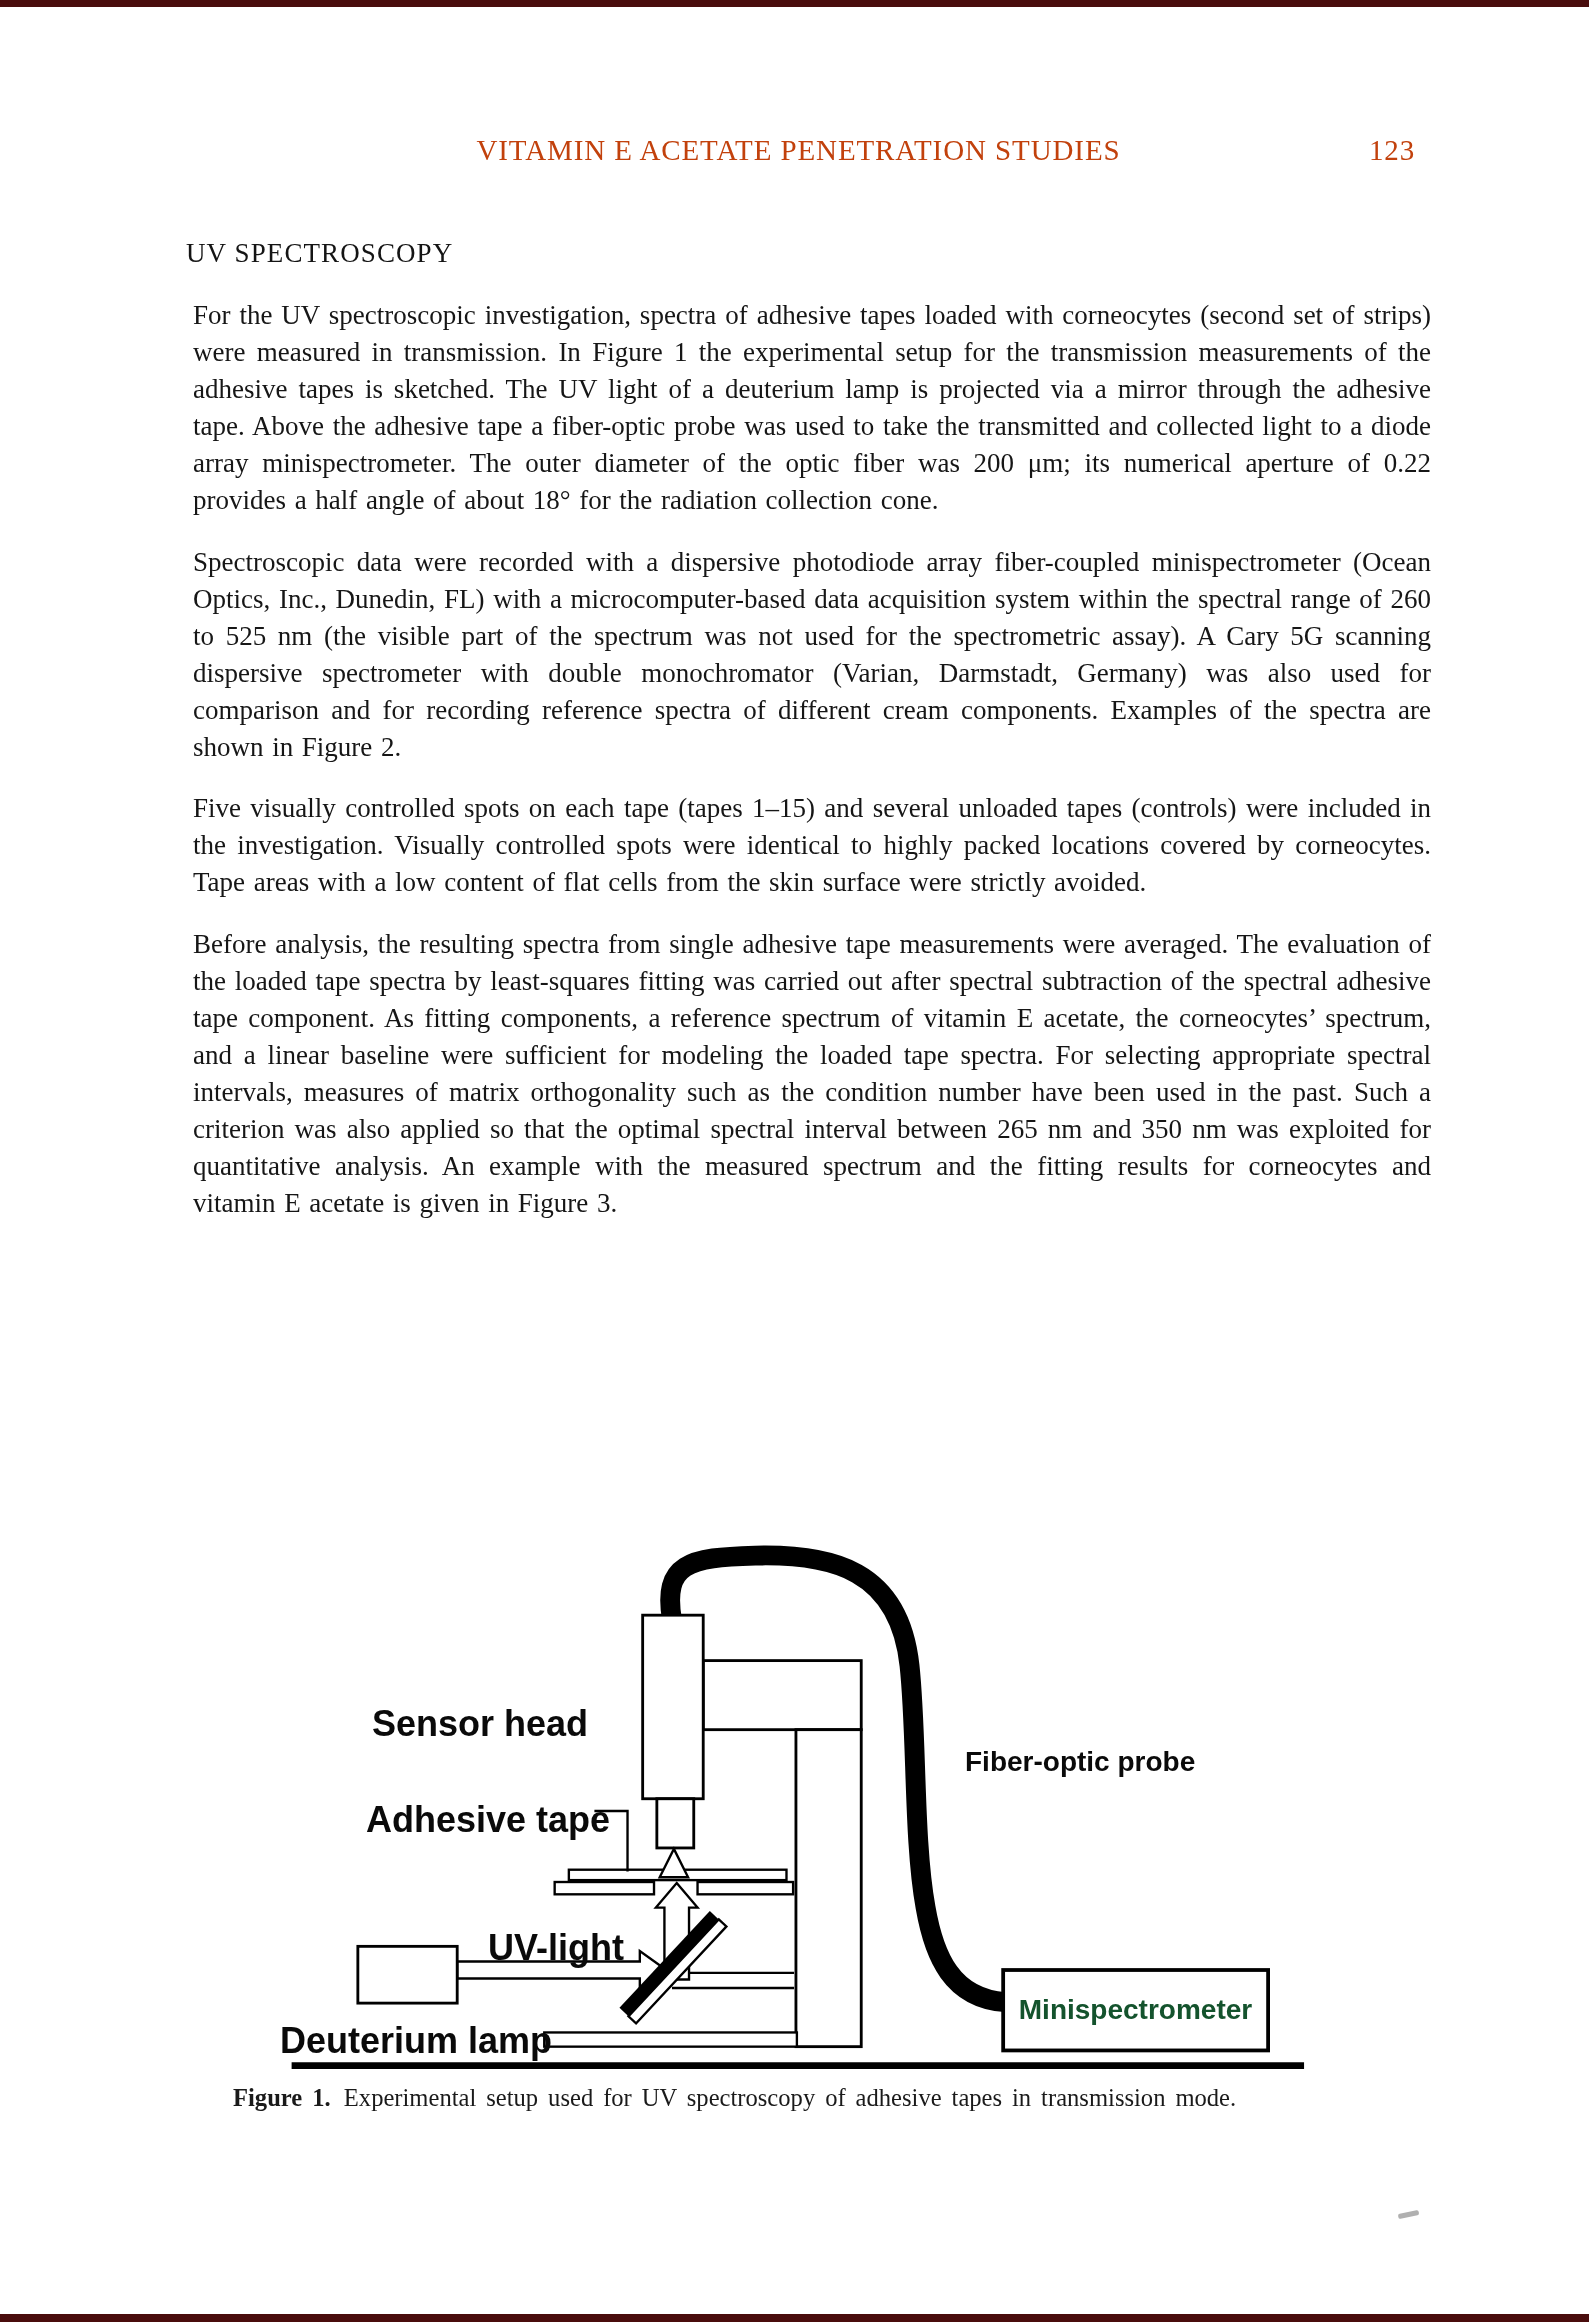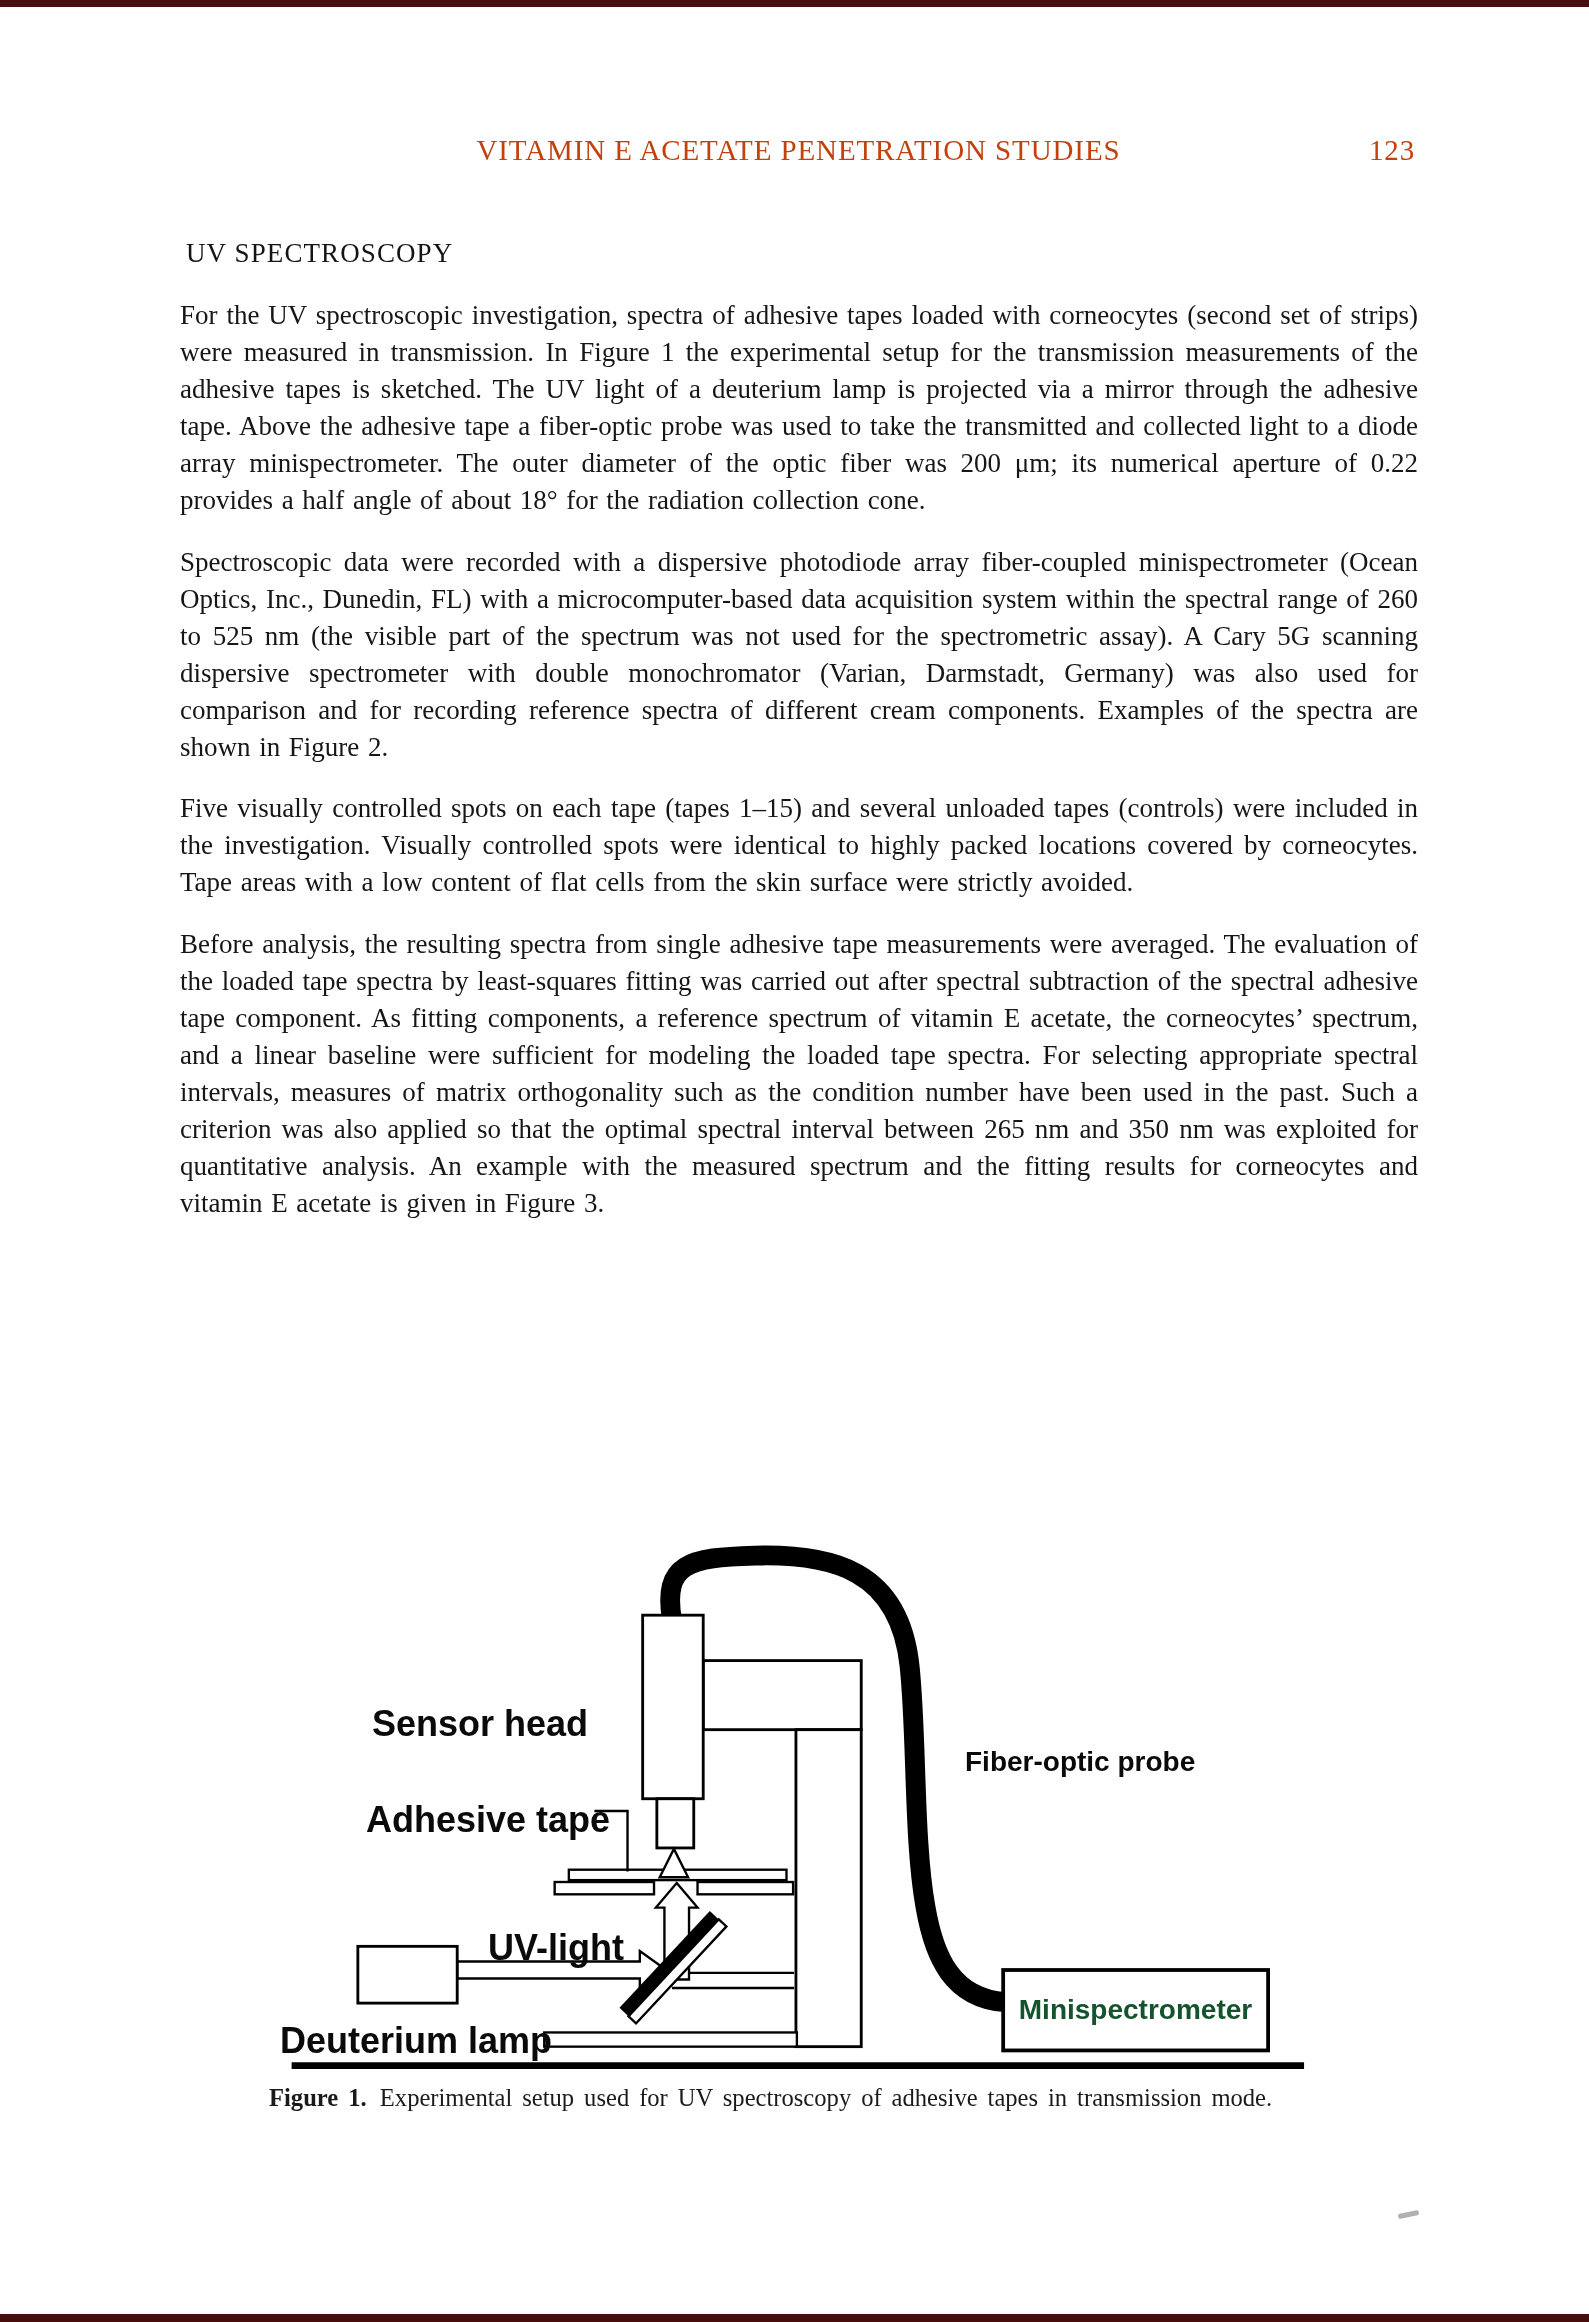--- a/index.html
+++ b/index.html
@@ -18,21 +18,21 @@
   }
   #running-head .title { display:block; text-align:center; }
   #running-head .pagenum { position:absolute; right:1.9px; top:0;text-align:center; }
 
   #section-heading {
     position:absolute; top:238px; left:186px;
     font-size:27px; letter-spacing:1.1px; color:#141414;
   }
 
   #body-text {
-    position:absolute; top:297px; left:180px; width:1238px;
+    position:absolute; top:297px; left:193px; width:1238px;
     font-size:27px; line-height:37px; text-align:justify;
     word-spacing:1.9px; color:#161616;
   }
   #body-text p { margin:0 0 24.6px 0; }
 
   
   #figure-svg { position:absolute; left:0; top:0; width:1590px; height:2322px; }
   .fig-label {
     position:absolute; font-family:"Liberation Sans", sans-serif;
     font-weight:bold; font-size:36px; color:#0a0a0a; white-space:nowrap;
@@ -40,21 +40,21 @@
   #fiber-optic-probe-label { font-size:28px; }
   #minispectrometer-label {
     position:absolute; left:1003px; top:1970px; width:265px; height:80px;
     display:flex; align-items:center; justify-content:center;
     font-family:"Liberation Sans", sans-serif; font-weight:bold;
     font-size:28px; color:#14532d;
   }
 
   #figure-caption {
     position:absolute; left:233px; top:2084px; width:1140px;
-    font-size:24.6px; word-spacing:3.8px; color:#1a1a1a; white-space:nowrap;margin-left:36px;
+    font-size:24.6px; word-spacing:3.8px; color:#1a1a1a; white-space:nowrap;
   }
   #figure-caption .cap-label { font-weight:bold; margin-right:13.2px; }
 
   #scan-artifact {
     position:absolute; left:1398px; top:2212px; width:21px; height:4.7px;
     background:#8f8f8f; transform:rotate(-12deg); border-radius:1.9px; opacity:.7;
   }
 </style>
 </head>
 <body>

